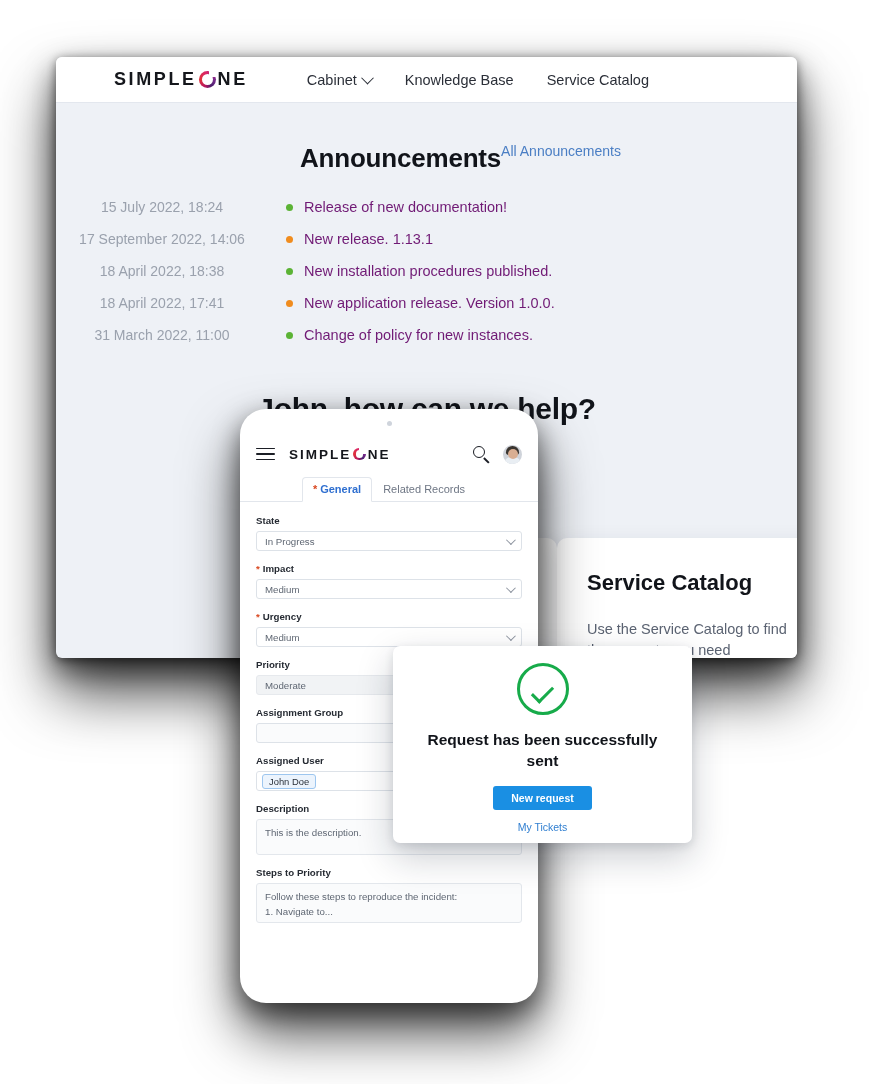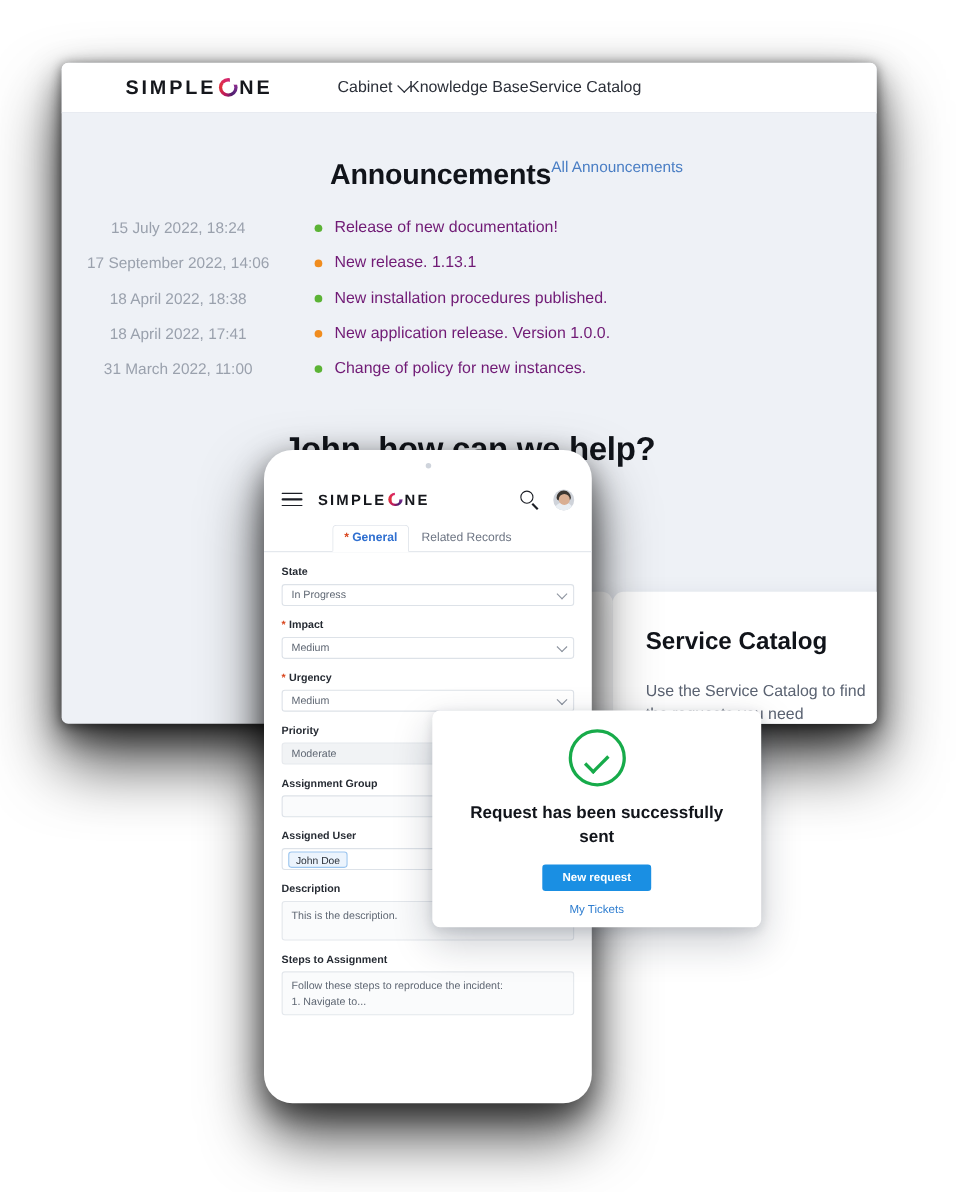--- a/index.html
+++ b/index.html
@@ -33,21 +33,21 @@
     background:conic-gradient(from 200deg,#b8185f 0deg,#e0323a 70deg,#d9266a 150deg,#7b2b8e 250deg,#4b1f6e 310deg,#b8185f 360deg);
   }
   .logo-o::after{
     content:"";position:absolute;inset:3px;border-radius:50%;background:#fff;
   }
   .logo-o::before{
     content:"";position:absolute;right:-1px;top:-1px;width:8px;height:7px;background:#fff;
     transform:rotate(0deg);
   }
 
-  .nav{display:flex;align-items:flex-start;margin-left:59px;}
+  .nav{display:flex;align-items:flex-start;gap:33px;margin-left:59px;}
   .nav a{font-size:14.5px;color:#2b2f38;text-decoration:none;display:flex;align-items:center;gap:6px;}
   .chev{display:inline-block;width:8px;height:8px;border-right:1.6px solid #2b2f38;
         border-bottom:1.6px solid #2b2f38;transform:rotate(45deg) translate(-1px,-1px);}
 
   
   .ann-head{display:flex;align-items:flex-start;padding:40px 0 0 244px;}
   .ann-title{font-size:26px;font-weight:700;color:#11141a;letter-spacing:-.2px;}
   .ann-link{font-size:14px;color:#4a7ec4;text-decoration:none;}
   .ann-list{margin-top:17px;}
   .ann-row{display:flex;align-items:center;height:32px;}
@@ -280,21 +280,21 @@
           <span class="chip">John Doe</span>
         </div>
       </div>
 
       <div class="fld">
         <div class="lbl">Description</div>
         <div class="ta one">This is the description.</div>
       </div>
 
       <div class="fld">
-        <div class="lbl">Steps to Assignment</div>
+        <div class="lbl">Steps to Priority</div>
         <div class="ta two" style="white-space:pre-line">Follow these steps to reproduce the incident:
 1. Navigate to...</div>
       </div>
 
     </div>
   </div>
 
   <div class="dialog">
     <div class="check"></div>
     <div class="dlg-title">Request has been successfully sent</div>

